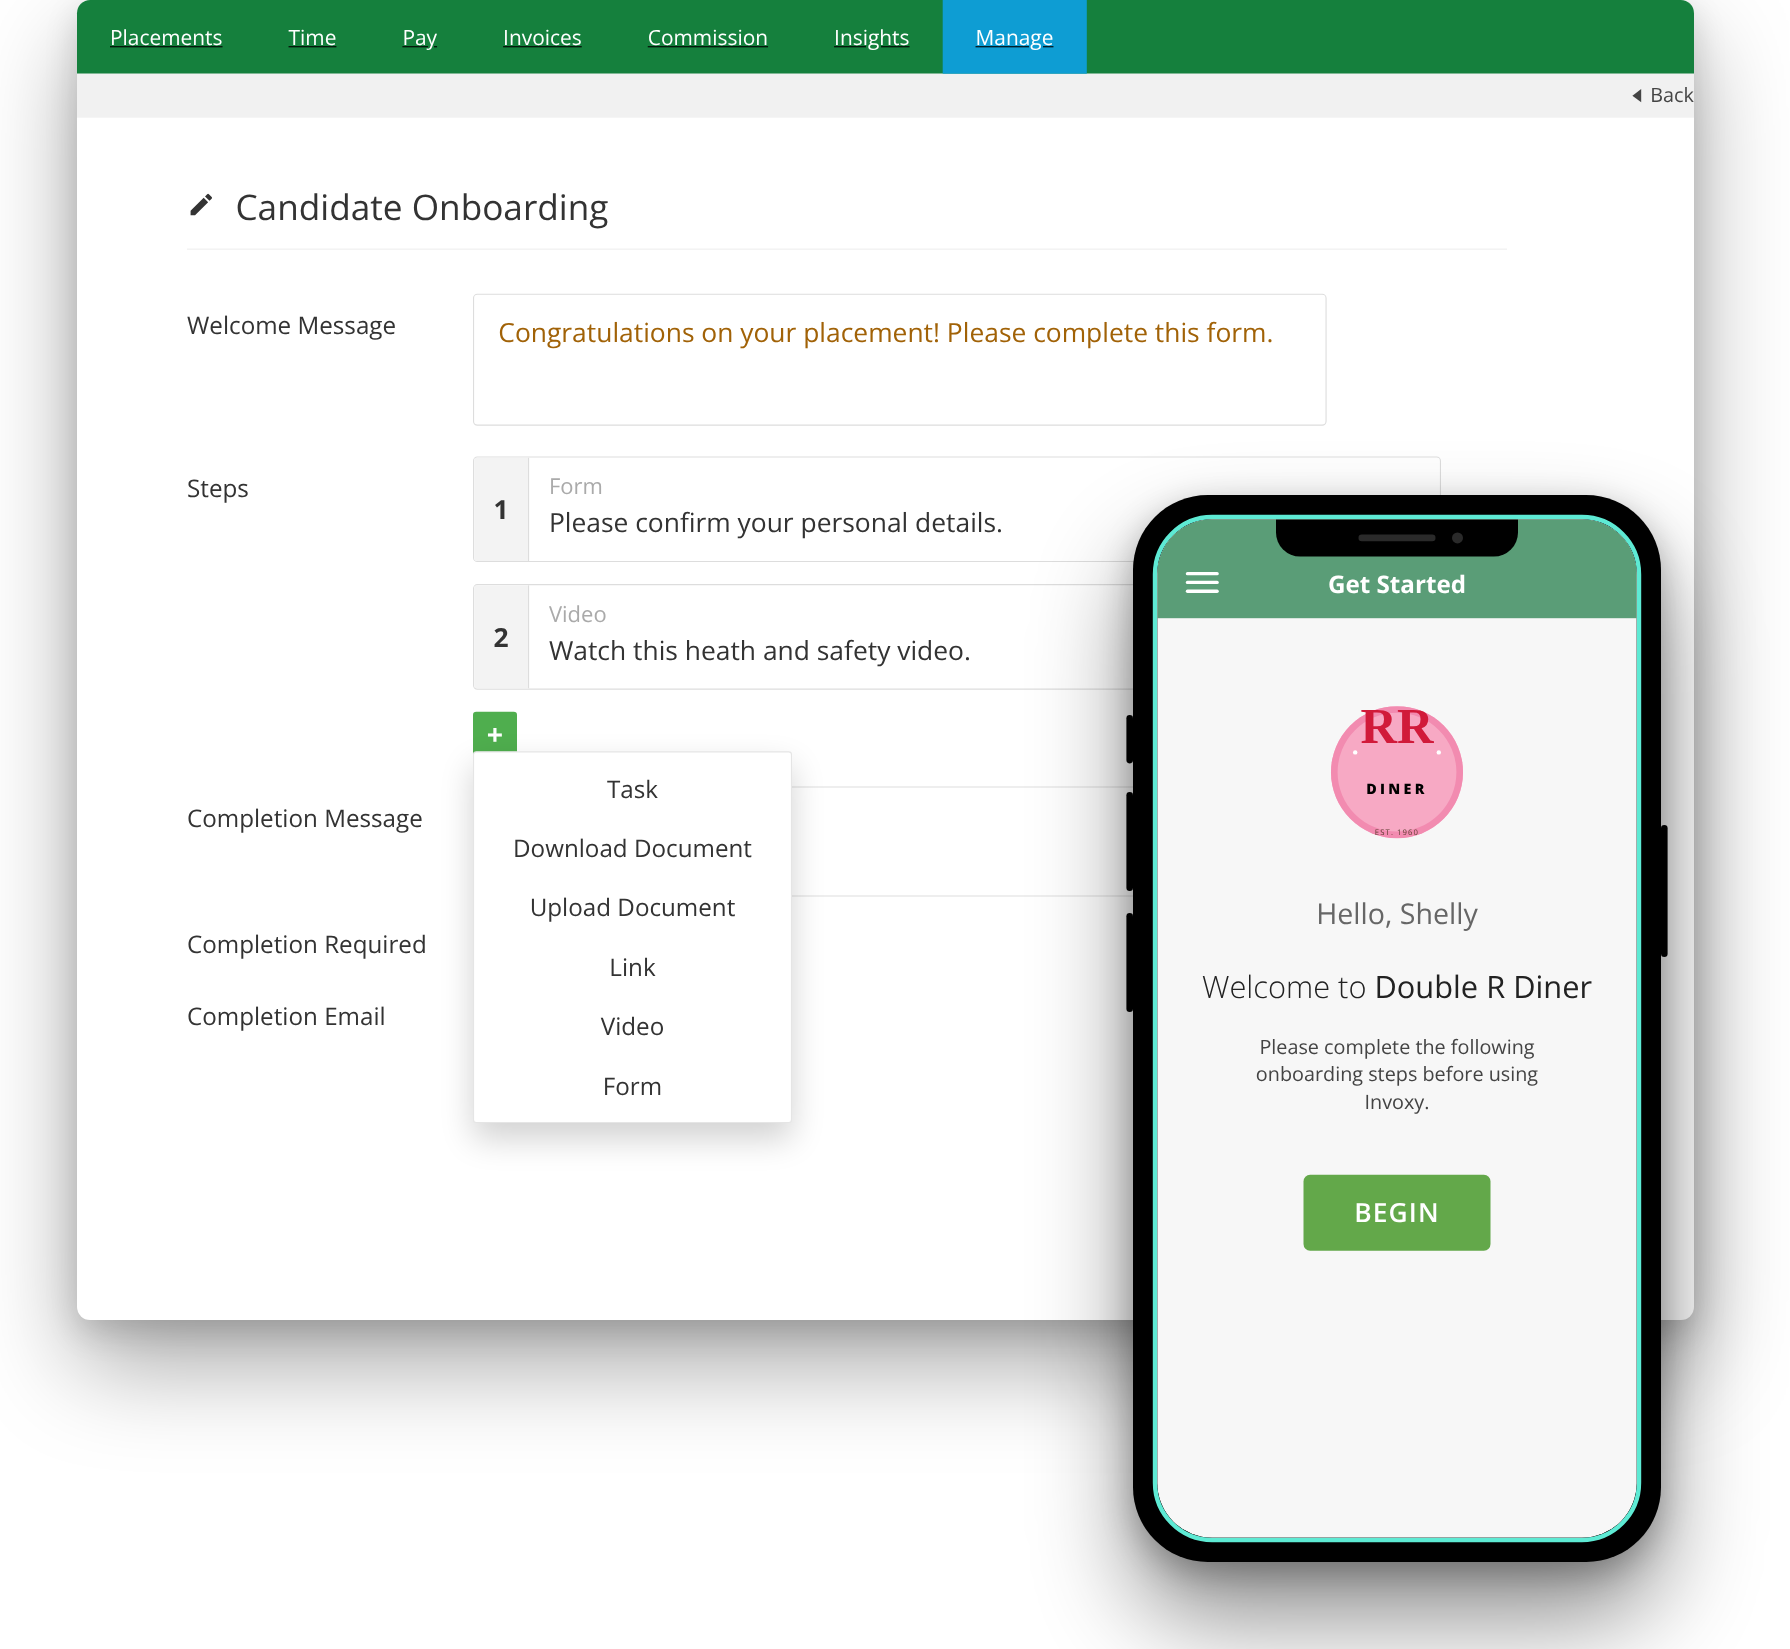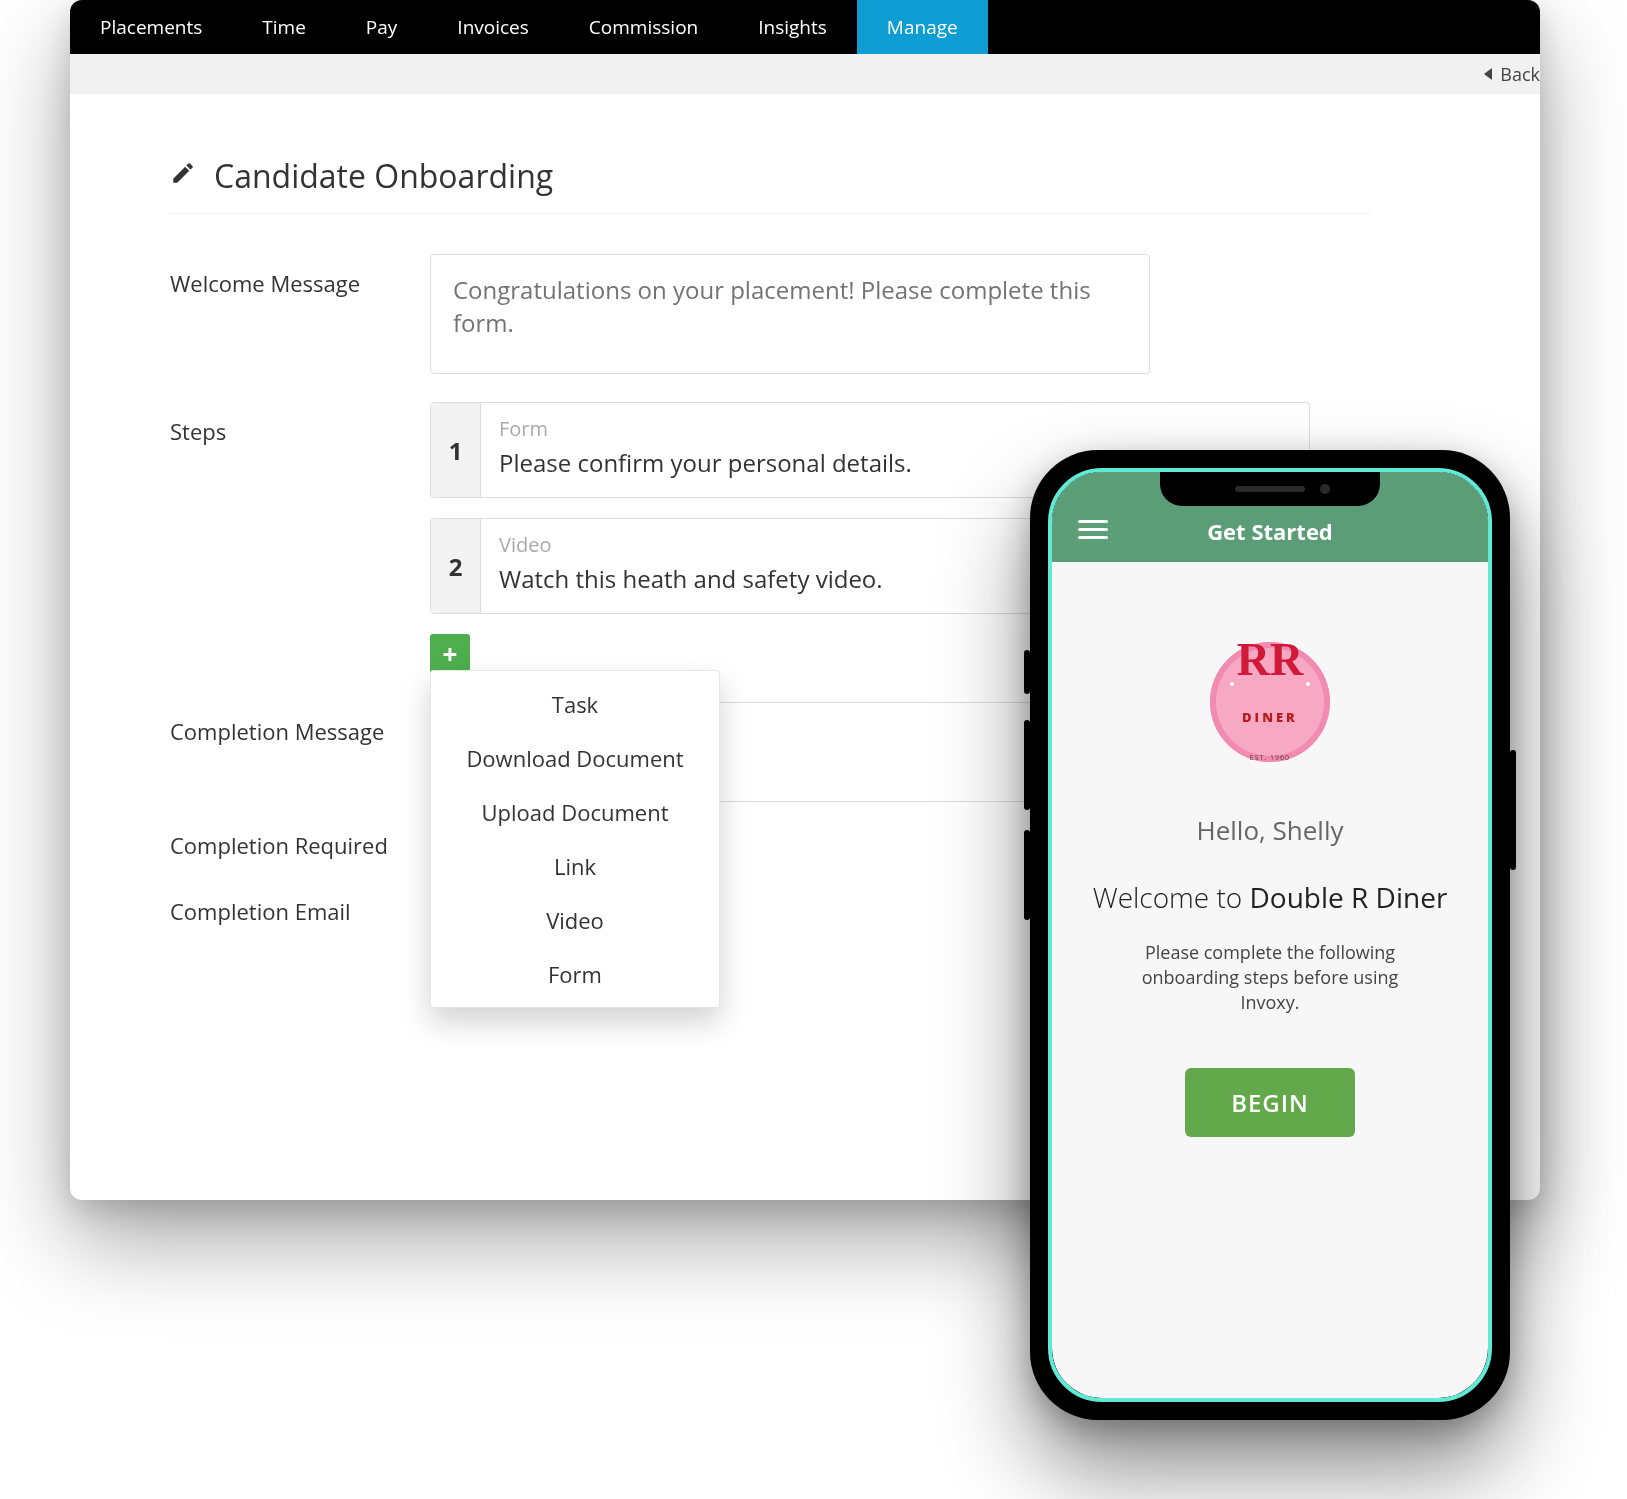--- a/index.html
+++ b/index.html
@@ -11,23 +11,24 @@
     position: absolute;
     left: 70px; top: 0;
     width: 1470px; height: 1200px;
     background: #fff;
     border-radius: 12px;
     box-shadow: 0 40px 90px rgba(0,0,0,.35), 0 10px 30px rgba(0,0,0,.15);
     overflow: visible;
   }
   .nav {
     display: flex;
-    background: #000000;
+    background: #15803d;
     border-radius: 12px 12px 0 0;
-    height: 54px;
+    height: 67px;
+    text-decoration: underline;
   }
   .nav-item {
     color: #fff;
     font-size: 19px;
     padding: 0 30px;
     display: flex; align-items: center;
     cursor: pointer;
   }
   .nav-item.active { background: #0e9dd3; }
 
@@ -69,27 +70,27 @@
   }
   .field-label {
     width: 260px;
     font-size: 22px;
     color: #333;
     padding-top: 14px;
   }
   .field-body { position: relative; }
 
   .textbox {
-    width: 720px;
+    width: 776px;
     min-height: 120px;
     border: 1px solid #ddd;
     border-radius: 4px;
     padding: 18px 22px;
     font-size: 24px;
-    color: #737373;
+    color: #a16207;
     background: #fff;
   }
   .textbox.short { min-height: 100px; }
 
   
   .step {
     display: flex;
     width: 880px;
     border: 1px solid #ddd;
     border-radius: 4px;
@@ -231,21 +232,21 @@
   }
   .logo::before, .logo::after {
     content: ""; position: absolute; width: 4px; height: 4px; background: #fff; border-radius: 50%;
   }
   .logo::before { left: 20px; top: 40px; }
   .logo::after  { right: 20px; top: 40px; }
   .logo-rr {
     font-family: "Brush Script MT", cursive;
     color: #d11a3a; font-size: 46px; font-weight: 700; line-height: .8;
   }
-  .logo-diner { font-size: 13px; font-weight: 800; color: #b91c1c; letter-spacing: 3px; margin-top: 2px; }
+  .logo-diner { font-size: 13px; font-weight: 800; color: #000000; letter-spacing: 3px; margin-top: 2px; }
   .logo-est { font-size: 7px; color: #5c3a2e; letter-spacing: 1px; }
 
   .hello { font-size: 26px; color: #666; margin-bottom: 30px; }
   .welcome { font-size: 28px; color: #222; margin-bottom: 24px; }
   .welcome .light { font-weight: 300; }
   .instruct { font-size: 18px; color: #444; line-height: 1.4; max-width: 320px; margin: 0 auto 52px auto; }
   .begin-btn {
     display: inline-block;
     background: #63a84a;
     color: #fff;

